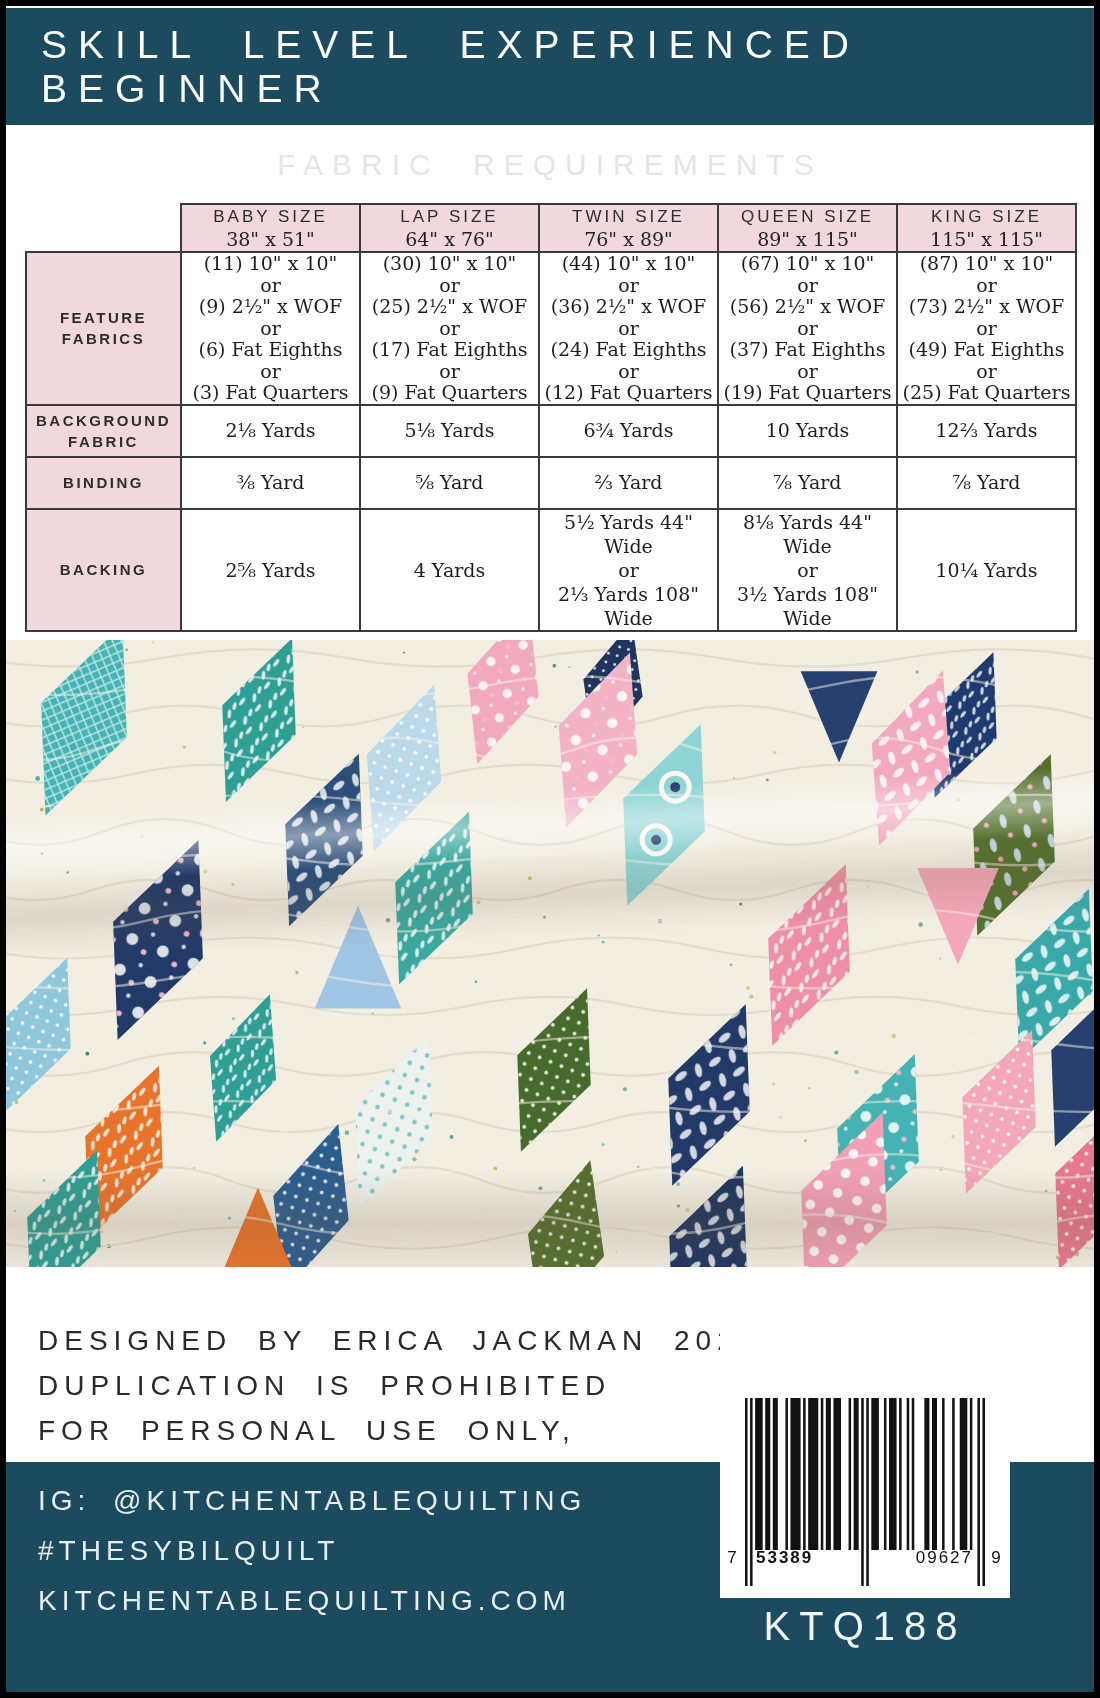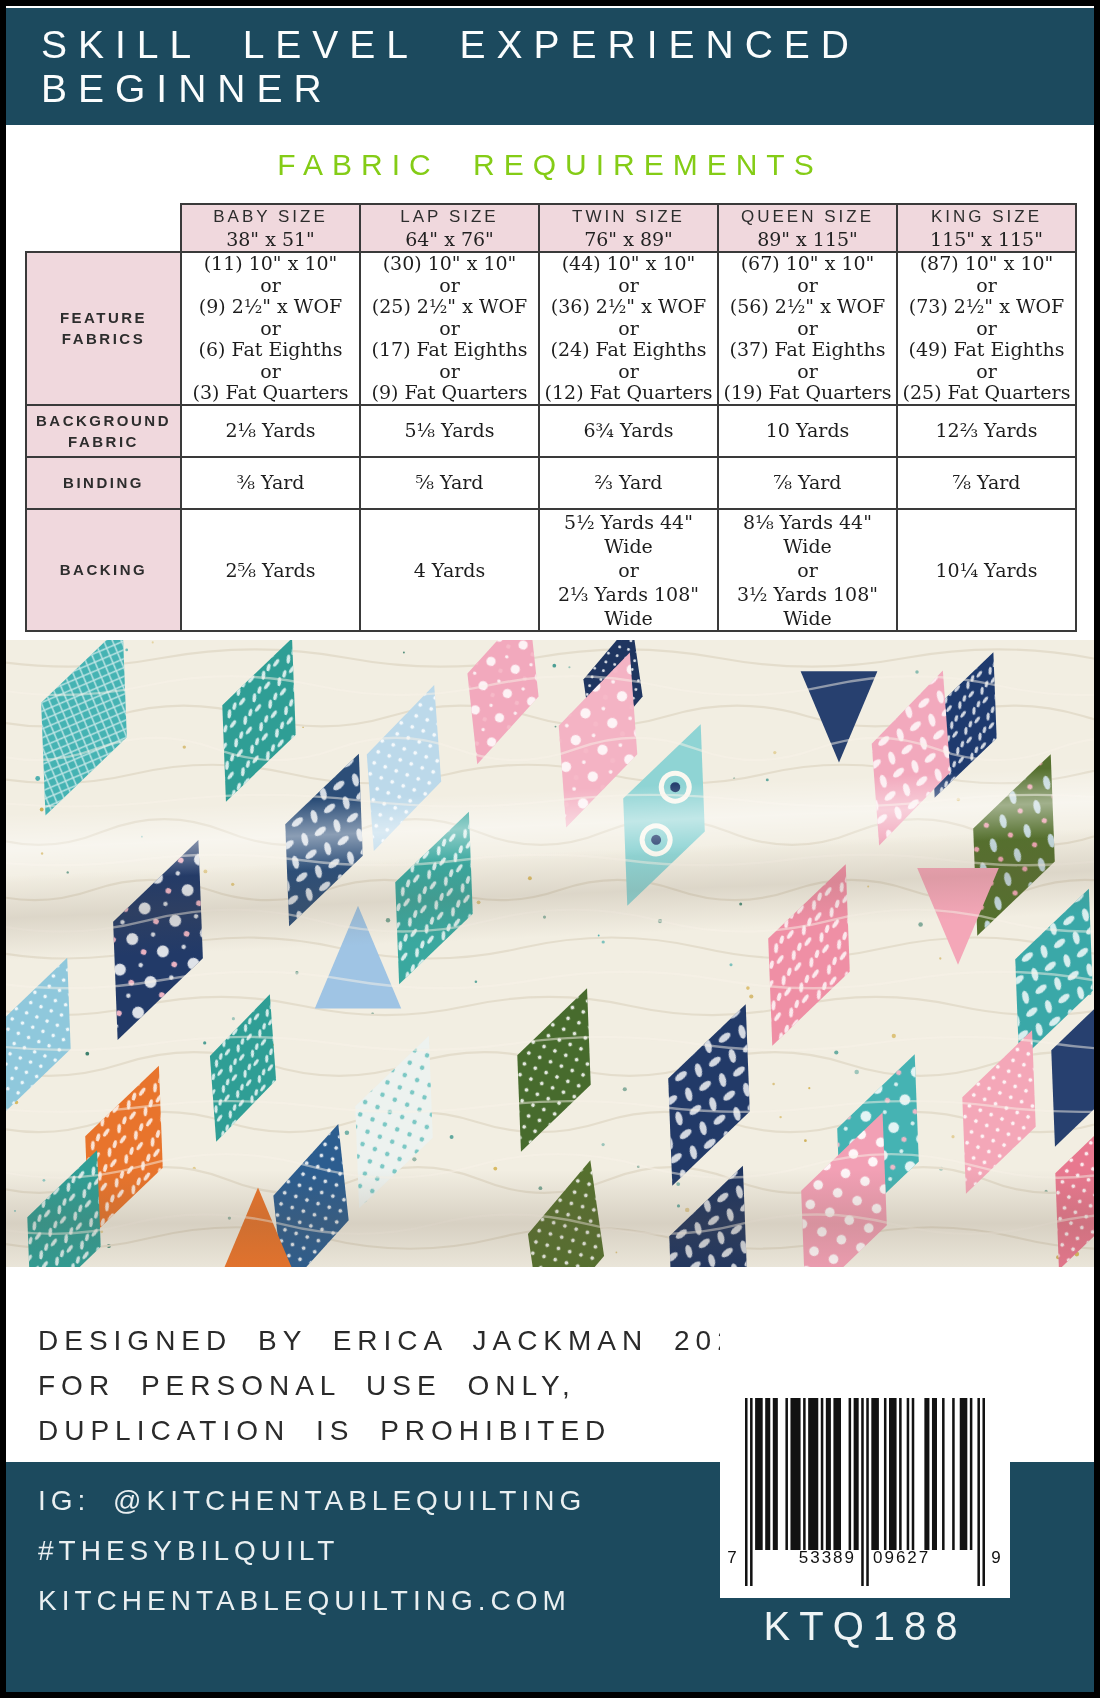--- a/index.html
+++ b/index.html
@@ -7,21 +7,21 @@
         font-family:"Liberation Sans",sans-serif;}
   .inner-bg{position:absolute;left:6px;top:6px;width:1088px;height:1686px;background:#ffffff;}
 
   
   .banner{position:absolute;left:6px;top:8px;width:1088px;height:117px;background:var(--teal,#1c4a5e);
           display:flex;align-items:center;justify-content:center;}
   .banner span{color:#fbfdfd;font-size:39px;letter-spacing:11px;word-spacing:20px;font-weight:normal;padding-left:35px;}
 
   
   .section-title{position:absolute;left:0;top:148px;width:1100px;text-align:center;
-                 font-size:30px;letter-spacing:9px;word-spacing:16px;color:#84cc16;}
+                 font-size:30px;letter-spacing:9px;word-spacing:16px;color:#e5e5e5;}
 
   
   table.fr-table{position:absolute;left:25px;top:203px;width:1050px;border-collapse:collapse;table-layout:fixed;}
   .fr-table col.c0{width:155px;}
   .fr-table col.cN{width:179px;}
   .fr-table th,.fr-table td{border:2px solid #3a3a3a;padding:0;margin-left:48px;}
   .fr-table th.corner{border:none;background:transparent;}
   .fr-table thead tr{height:48px;}
   .fr-table tbody tr:nth-child(1){height:152px;}
   .fr-table tbody tr:nth-child(2){height:52px;border-radius:9px;}
@@ -47,22 +47,22 @@
   
   .footer{position:absolute;left:6px;top:1462px;width:1088px;height:230px;background:var(--teal,#1c4a5e);}
   .footer-lines{position:absolute;left:32px;top:14px;}
   .footer-lines div{font-size:28px;letter-spacing:5px;word-spacing:10px;color:#e9eff1;line-height:50px;}
 
   
   .bcbox{position:absolute;left:720px;top:1280px;width:290px;height:318px;background:#ffffff;}
   .bc-bars{position:absolute;left:25px;top:118px;}
   .bc-digit{position:absolute;top:268px;font-size:17px;color:#111;letter-spacing:2px;}
   .bc-d-left{left:2px;width:22px;text-align:center;}
-  .bc-g1{left:36px;width:100px;text-align:right;}
-  .bc-g2{left:153px;width:100px;text-align:left;}
+  .bc-g1{left:36px;width:100px;text-align:left;font-weight:bold;}
+  .bc-g2{left:153px;width:100px;text-align:right;}
   .bc-d-right{left:266px;width:22px;text-align:center;}
   .sku{position:absolute;left:720px;top:1604px;width:290px;text-align:center;
        font-size:40px;letter-spacing:9px;color:#eff4f5;}
 </style>
 </head>
 <body>
 
 <div class="page">
   <div class="inner-bg"></div>
 
@@ -534,22 +534,22 @@
         <path d="M -30 466.5266119549051 Q 55.0 477.3, 140.1 466.5266119549051 Q 225.1 455.7, 310.2 466.5266119549051 Q 395.2 477.3, 480.3 466.5266119549051 Q 565.3 455.7, 650.4 466.5266119549051 Q 735.4 477.3, 820.5 466.5266119549051 Q 905.5 455.7, 990.6 466.5266119549051 Q 1075.6 477.3, 1160.7 466.5266119549051" fill="none" stroke="rgba(247,242,231,.5)" stroke-width="2.4"></path>
         <path d="M -30 525.8962456462905 Q 53.2 549.5, 136.4 525.8962456462905 Q 219.6 502.3, 302.8 525.8962456462905 Q 386.0 549.5, 469.2 525.8962456462905 Q 552.4 502.3, 635.6 525.8962456462905 Q 718.8 549.5, 802.0 525.8962456462905 Q 885.2 502.3, 968.4 525.8962456462905 Q 1051.6 549.5, 1134.8 525.8962456462905" fill="none" stroke="rgba(247,242,231,.5)" stroke-width="2.4"></path>
         <path d="M -30 584.1511581023224 Q 46.4 603.6, 122.9 584.1511581023224 Q 199.3 564.7, 275.8 584.1511581023224 Q 352.2 603.6, 428.7 584.1511581023224 Q 505.1 564.7, 581.6 584.1511581023224 Q 658.0 603.6, 734.5 584.1511581023224 Q 810.9 564.7, 887.4 584.1511581023224 Q 963.8 603.6, 1040.3 584.1511581023224 Q 1116.7 564.7, 1193.2 584.1511581023224" fill="none" stroke="rgba(247,242,231,.5)" stroke-width="2.4"></path>
         <rect x="-40" y="150" width="1170" height="70" fill="url(#gHi)" transform="rotate(-2.5 544 200)"></rect>
         <rect x="-40" y="212" width="1170" height="85" fill="url(#gSh)" transform="rotate(-2.5 544 250)"></rect>
         <rect x="-40" y="530" width="1170" height="97" fill="url(#gBot)"></rect>
       </svg></div>
 
   <div class="credits">
     <div>DESIGNED BY ERICA JACKMAN 2025</div>
+    <div>DUPLICATION IS PROHIBITED</div>
     <div>FOR PERSONAL USE ONLY,</div>
-    <div>DUPLICATION IS PROHIBITED</div>
   </div>
 
   <div class="footer">
     <div class="footer-lines">
       <div>IG: @KITCHENTABLEQUILTING</div>
       <div>#THESYBILQUILT</div>
       <div>KITCHENTABLEQUILTING.COM</div>
     </div>
   </div>
 

